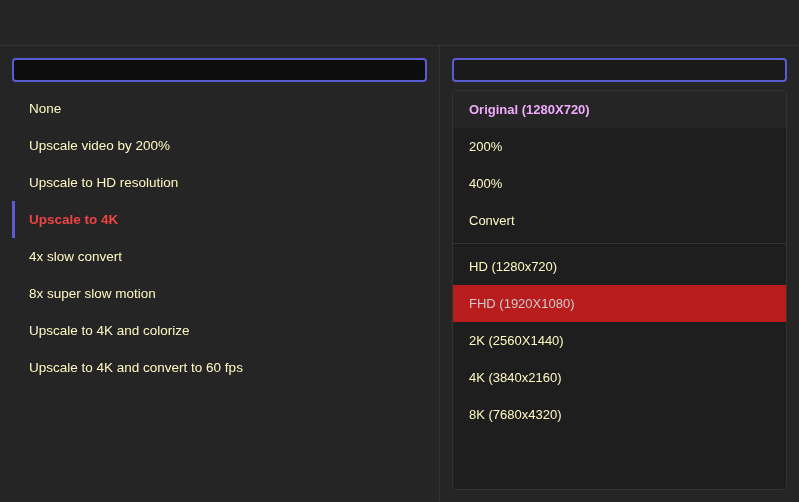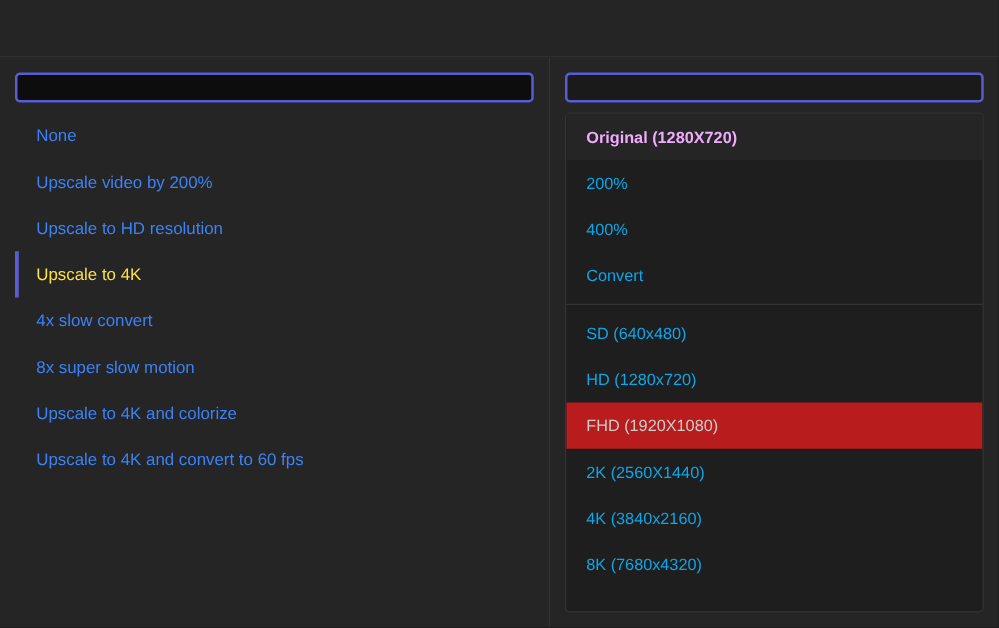--- a/index.html
+++ b/index.html
@@ -131,29 +131,29 @@
       background: #1a1a1a;
     }
 
     .options-list::-webkit-scrollbar-thumb {
       background: #555;
       border-radius: 2px;
     }
 
     .option-item {
       padding: 11px 14px;
-      color: #3b82f6;
+      color: #fef9c3;
       font-size: 13.5px;
       cursor: pointer;
       border-left: 3px solid transparent;
     }
 
     .option-item.selected {
-      color: #fde047;
-      font-weight: 400;
+      color: #ef4444;
+      font-weight: 700;
       border-left: 3px solid #5b5bd6;
     }
 
     
     .right-panel {
       flex: 1;
       background: #252525;
       display: flex;
       flex-direction: column;
       padding: 12px;
@@ -195,21 +195,21 @@
       background: #1a1a1a;
     }
 
     .right-options-list::-webkit-scrollbar-thumb {
       background: #555;
       border-radius: 2px;
     }
 
     .right-option-item {
       padding: 11px 16px;
-      color: #0ea5e9;
+      color: #fef9c3;
       font-size: 13px;
       cursor: pointer;
     }
 
     .right-option-item.selected {
       color: #ffffff;
       font-weight: 700;
       background: #252525;
     }
 
@@ -275,21 +275,20 @@
         <span class="chevron-icon"></span>
       </div>
 
       <div class="right-options-list">
 
       <div class="right-option-item selected highlighted">Original (1280X720)</div>
           <div class="right-option-item">200%</div>
           <div class="right-option-item">400%</div>
           <div class="right-option-item">Convert</div>
           <div class="divider"></div>
-          <div class="right-option-item">SD (640x480)</div>
           <div class="right-option-item">HD (1280x720)</div>
           <div class="right-option-item active-bg">FHD (1920X1080)</div>
           <div class="right-option-item">2K (2560X1440)</div>
           <div class="right-option-item">4K (3840x2160)</div>
           <div class="right-option-item">8K (7680x4320)</div>
         </div>
 
     </div>
 
   </div>

